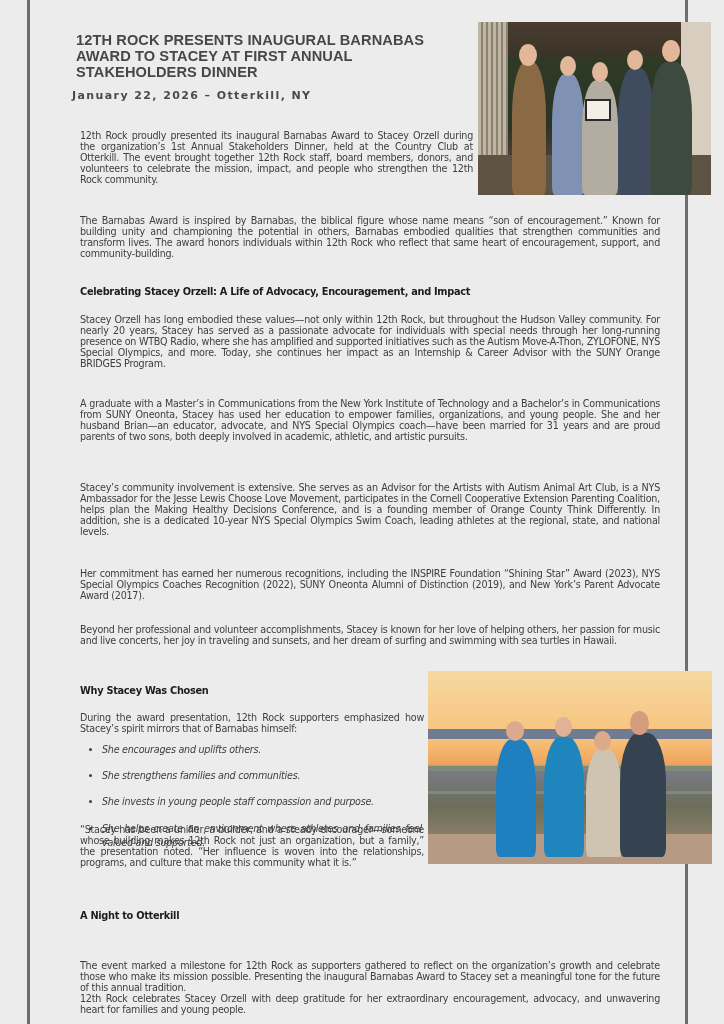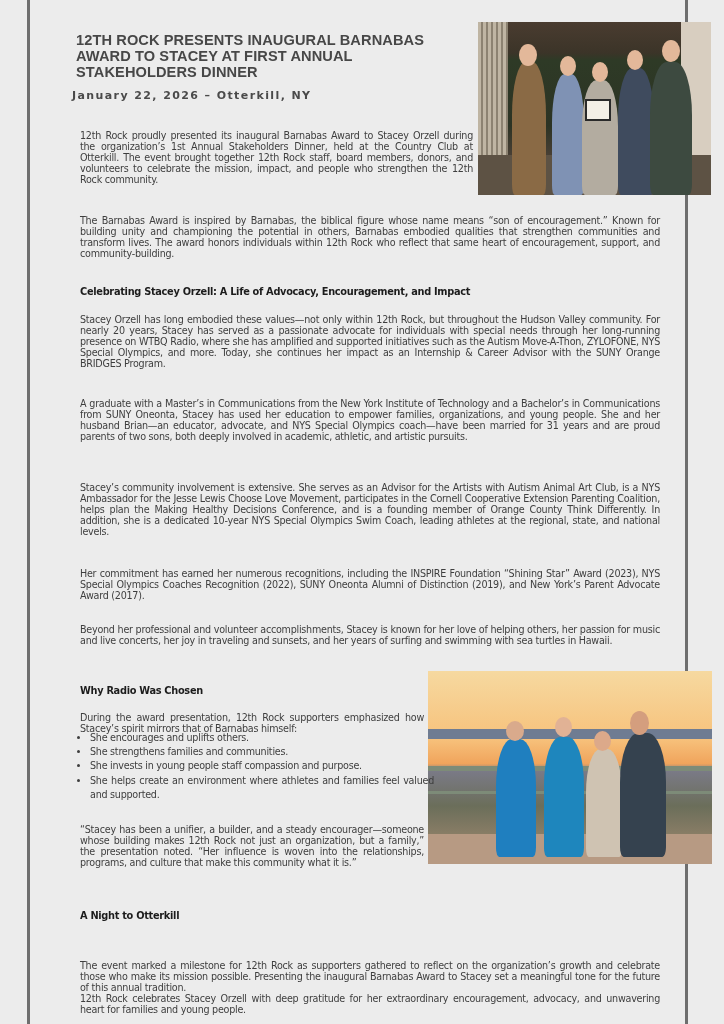--- a/index.html
+++ b/index.html
@@ -41,21 +41,21 @@
   .floor { position:absolute; left:0; bottom:0; width:100%; height:40px; background:#5d5244; }
   .person { position:absolute; border-radius:40% 40% 8% 8%; }
   .head { position:absolute; border-radius:50%; background:#e3b89a; }
   .cert { position:absolute; left:107px; top:77px; width:22px; height:18px; background:#f3efe6; border:2px solid #2a2a2a; }
   .sea { position:absolute; left:0; top:58px; width:100%; height:10px; background:#6f7c92; }
   .deck { position:absolute; left:0; bottom:0; width:100%; height:30px; background:#b79a83; }
   .rail { position:absolute; left:0; top:95px; width:100%; height:5px; background:#7d8b78; }
   .rail2 { position:absolute; left:0; top:120px; width:100%; height:3px; background:#7d8b78; }
   ul.bullets { position:absolute; left:72px; top:731px; width:344px; margin:0; padding:0 0 0 18px;
     font-size:9.6px; line-height:14.2px; color:#3e3e3e; letter-spacing:-0.25px; }
-  ul.bullets li { margin:0; padding:0; }
+  ul.bullets li { margin:12px; padding:0;font-style:italic; }
 </style>
 </head>
 <body>
 
 <div class="rule-left"></div>
 <div class="rule-right"></div>
 
 <h1 class="headline">12TH ROCK PRESENTS INAUGURAL BARNABAS AWARD TO STACEY AT FIRST ANNUAL STAKEHOLDERS DINNER</h1>
 <p class="dateline">January 22, 2026 – Otterkill, NY</p>
 
@@ -77,38 +77,38 @@
 </div>
 
 <p class="p" style="top:122px;width:393px;">12th Rock proudly presented its inaugural Barnabas Award to Stacey Orzell during the organization’s 1st Annual Stakeholders Dinner, held at the Country Club at Otterkill. The event brought together 12th Rock staff, board members, donors, and volunteers to celebrate the mission, impact, and people who strengthen the 12th Rock community.</p>
 <p class="p" style="top:207px;width:580px;">The Barnabas Award is inspired by Barnabas, the biblical figure whose name means “son of encouragement.” Known for building unity and championing the potential in others, Barnabas embodied qualities that strengthen communities and transform lives. The award honors individuals within 12th Rock who reflect that same heart of encouragement, support, and community-building.</p>
 
 <h2 class="h" style="top:278px;">Celebrating Stacey Orzell: A Life of Advocacy, Encouragement, and Impact</h2>
 <p class="p" style="top:306px;width:580px;">Stacey Orzell has long embodied these values—not only within 12th Rock, but throughout the Hudson Valley community. For nearly 20 years, Stacey has served as a passionate advocate for individuals with special needs through her long-running presence on WTBQ Radio, where she has amplified and supported initiatives such as the Autism Move-A-Thon, ZYLOFONE, NYS Special Olympics, and more. Today, she continues her impact as an Internship &amp; Career Advisor with the SUNY Orange BRIDGES Program.</p>
 <p class="p" style="top:390px;width:580px;">A graduate with a Master’s in Communications from the New York Institute of Technology and a Bachelor’s in Communications from SUNY Oneonta, Stacey has used her education to empower families, organizations, and young people. She and her husband Brian—an educator, advocate, and NYS Special Olympics coach—have been married for 31 years and are proud parents of two sons, both deeply involved in academic, athletic, and artistic pursuits.</p>
 <p class="p" style="top:474px;width:580px;">Stacey’s community involvement is extensive. She serves as an Advisor for the Artists with Autism Animal Art Club, is a NYS Ambassador for the Jesse Lewis Choose Love Movement, participates in the Cornell Cooperative Extension Parenting Coalition, helps plan the Making Healthy Decisions Conference, and is a founding member of Orange County Think Differently. In addition, she is a dedicated 10-year NYS Special Olympics Swim Coach, leading athletes at the regional, state, and national levels.</p>
 <p class="p" style="top:560px;width:580px;">Her commitment has earned her numerous recognitions, including the INSPIRE Foundation “Shining Star” Award (2023), NYS Special Olympics Coaches Recognition (2022), SUNY Oneonta Alumni of Distinction (2019), and New York’s Parent Advocate Award (2017).</p>
-<p class="p" style="top:616px;width:580px;">Beyond her professional and volunteer accomplishments, Stacey is known for her love of helping others, her passion for music and live concerts, her joy in traveling and sunsets, and her years of surfing and swimming with sea turtles in Hawaii.</p>
+<p class="p" style="top:616px;width:580px;">Beyond her professional and volunteer accomplishments, Stacey is known for her love of helping others, her passion for music and live concerts, her joy in traveling and sunsets, and her dream of surfing and swimming with sea turtles in Hawaii.</p>
 
 <div class="photo photo2">
   <div class="sea"></div>
   <div class="rail"></div>
   <div class="rail2"></div>
   <div class="deck"></div>
   <div class="person" style="left:68px;top:68px;width:40px;height:118px;background:#1f7fbf;"></div>
   <div class="head" style="left:78px;top:50px;width:18px;height:20px;background:#d9aa8c;"></div>
   <div class="person" style="left:116px;top:66px;width:40px;height:120px;background:#1e86bd;"></div>
   <div class="head" style="left:127px;top:46px;width:17px;height:20px;background:#e1b295;"></div>
   <div class="person" style="left:158px;top:78px;width:36px;height:108px;background:#cfc3b2;"></div>
   <div class="head" style="left:166px;top:60px;width:17px;height:20px;background:#dca98a;"></div>
   <div class="person" style="left:192px;top:62px;width:46px;height:124px;background:#35424f;"></div>
   <div class="head" style="left:202px;top:40px;width:19px;height:24px;background:#d49e7e;"></div>
 </div>
 
-<h2 class="h" style="top:677px;">Why Radio Was Chosen</h2>
+<h2 class="h" style="top:677px;">Why Stacey Was Chosen</h2>
 <p class="p" style="top:704px;width:344px;">During the award presentation, 12th Rock supporters emphasized how Stacey’s spirit mirrors that of Barnabas himself:</p>
 <ul class="bullets">
   <li>She encourages and uplifts others.</li>
   <li>She strengthens families and communities.</li>
   <li>She invests in young people staff compassion and purpose.</li>
   <li style="text-align:justify;">She helps create an environment where athletes and families feel valued and supported.</li>
 </ul>
 <p class="p" style="top:816px;width:344px;">“Stacey has been a unifier, a builder, and a steady encourager—someone whose building makes 12th Rock not just an organization, but a family,” the presentation noted. “Her influence is woven into the relationships, programs, and culture that make this community what it is.”</p>
 
 <h2 class="h" style="top:902px;">A Night to Otterkill</h2>

